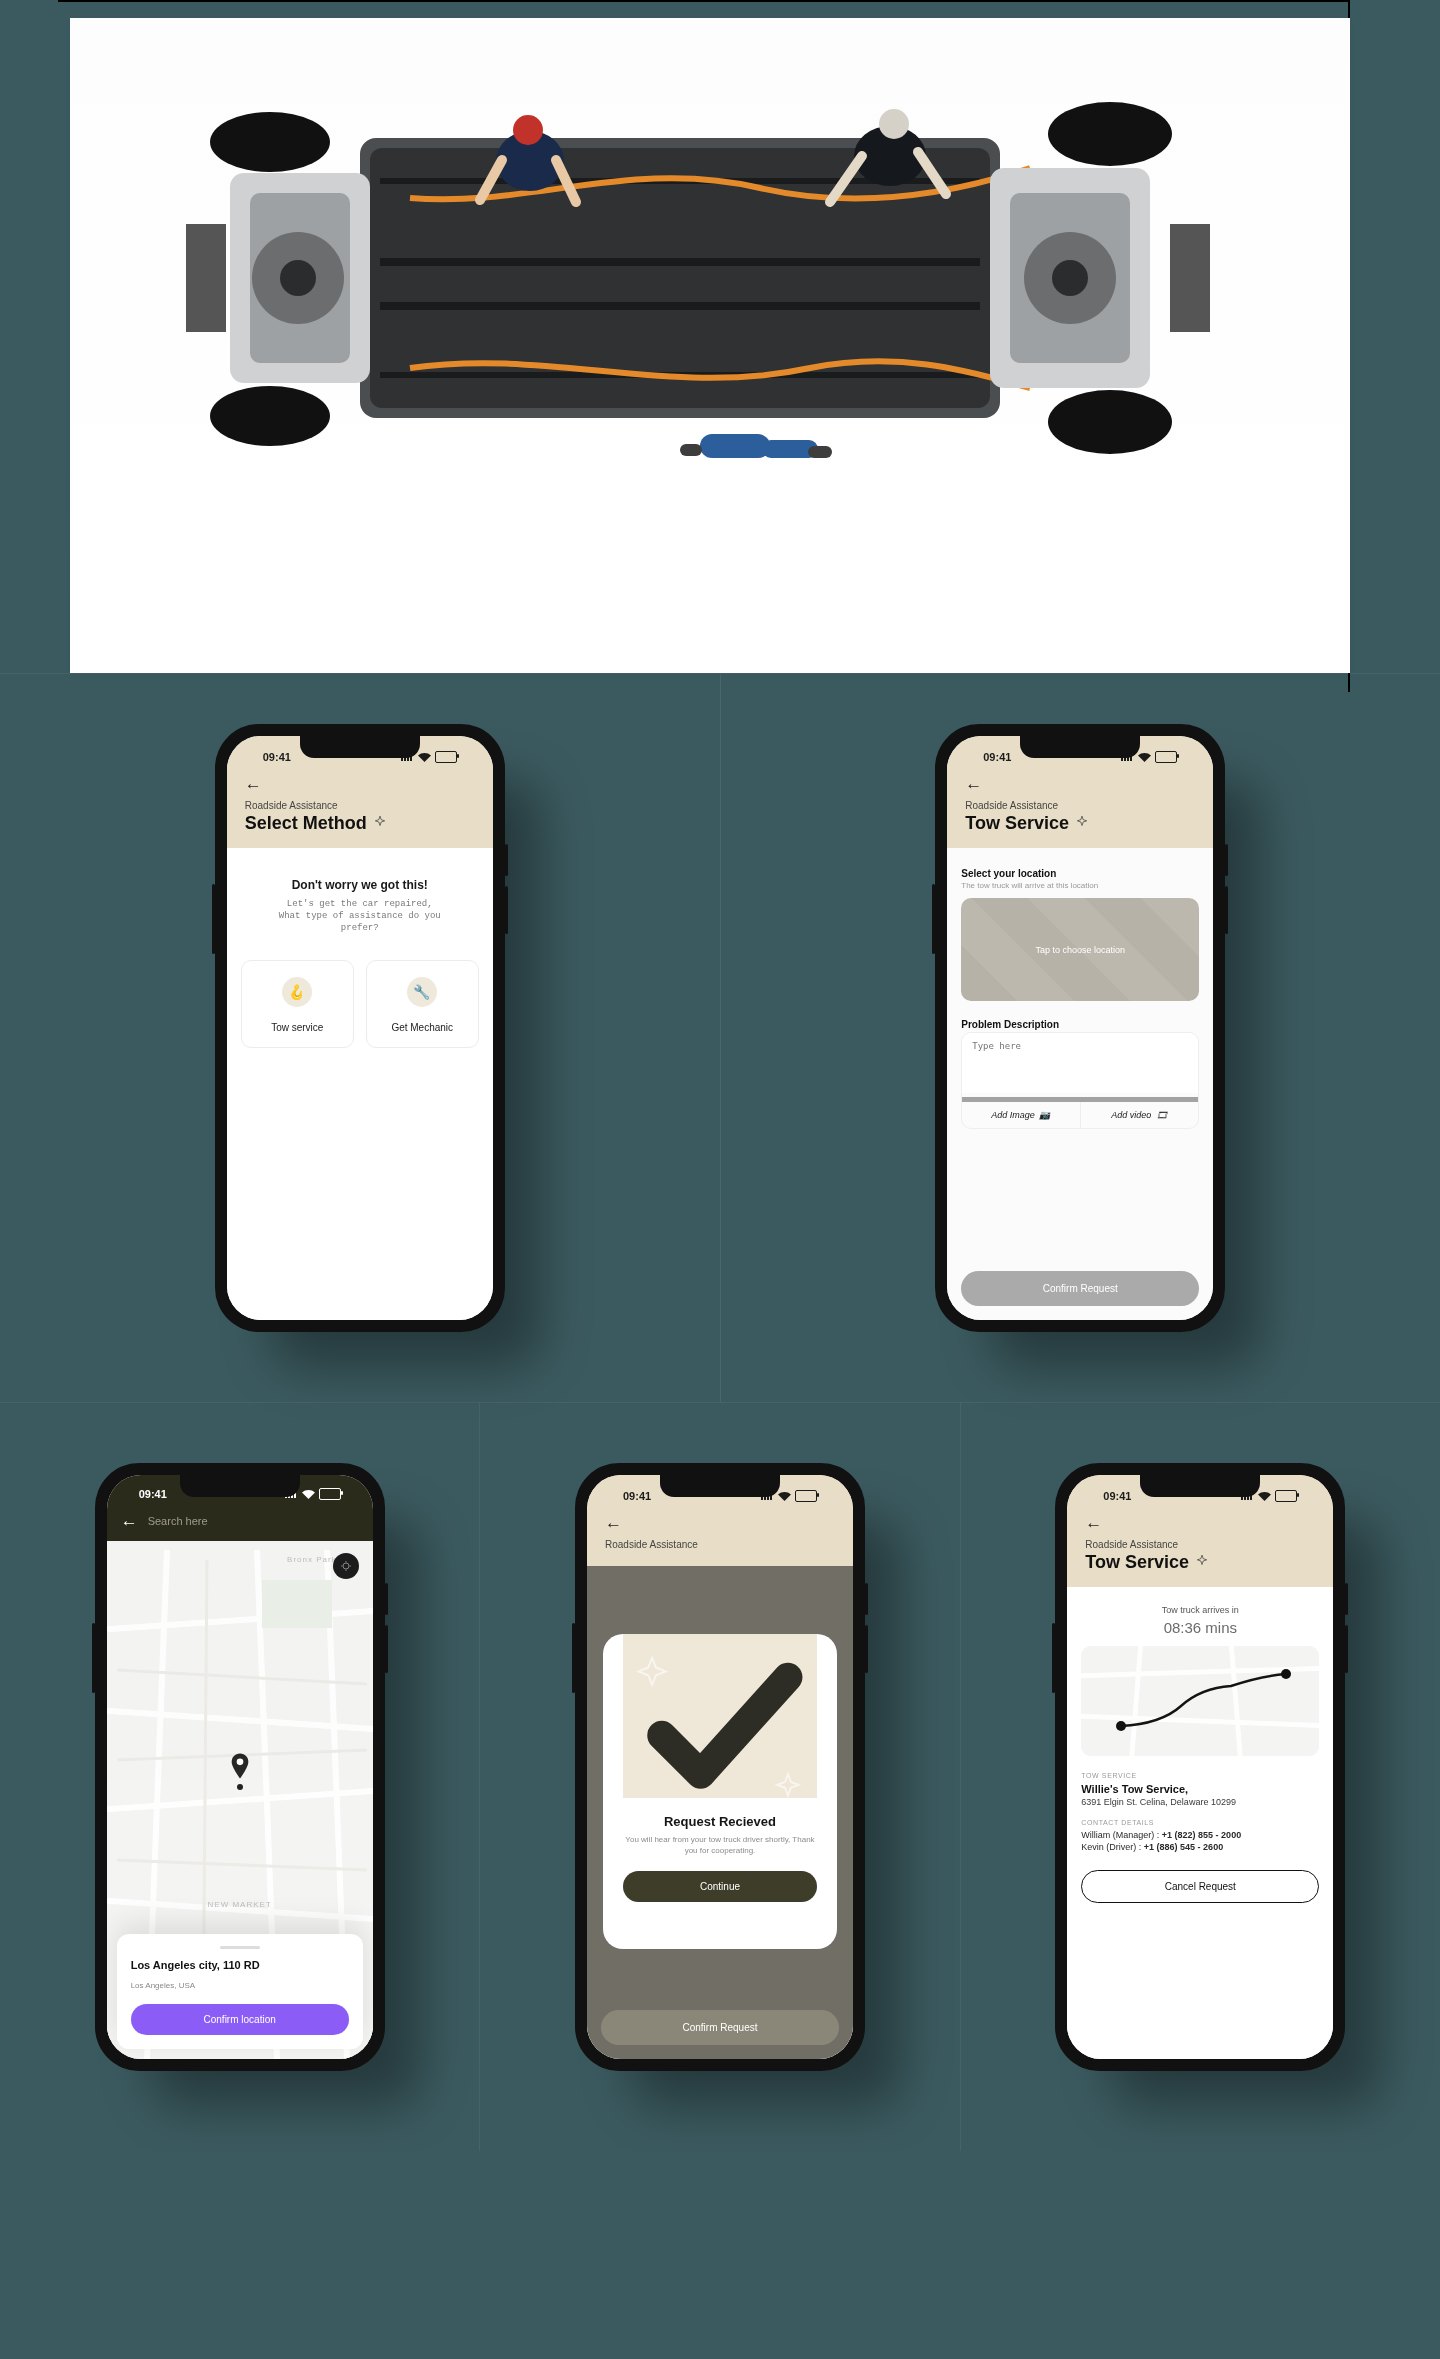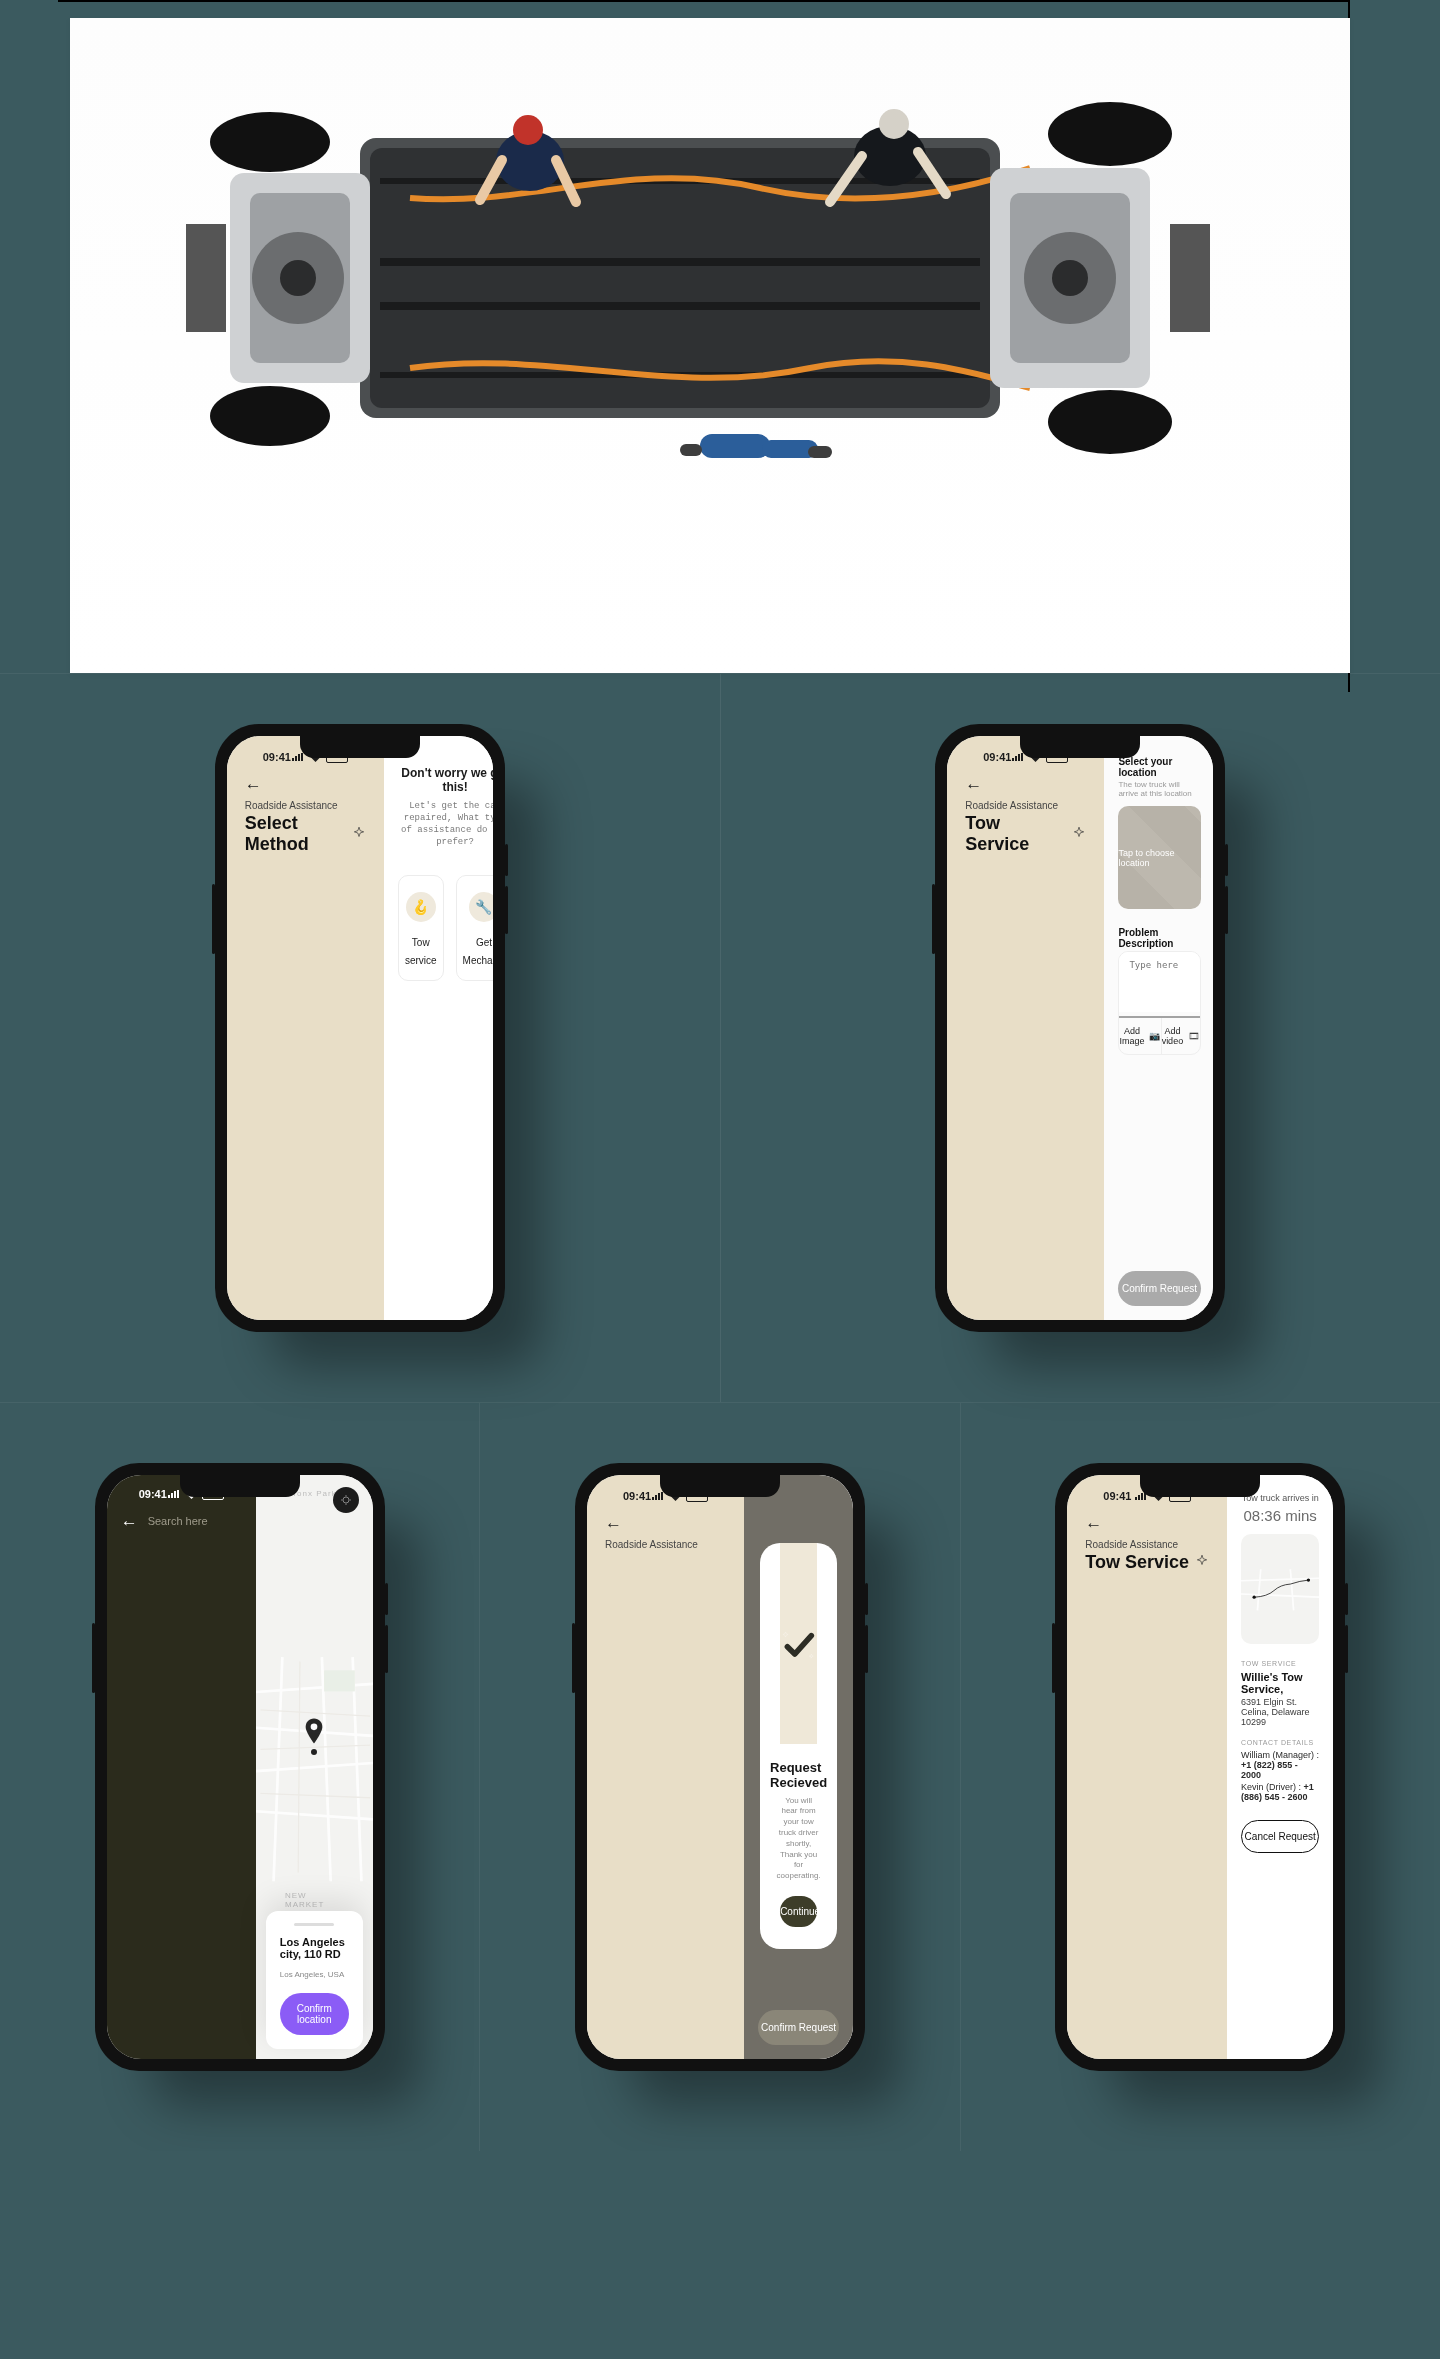--- a/index.html
+++ b/index.html
@@ -91,21 +91,21 @@
   .phone .side-btn-l  { left:-3px;  top:160px; width:3px; height:70px; }
 
   .screen {
     width: 100%;
     height: 100%;
     border-radius: 34px;
     background: #fff;
     overflow: hidden;
     position: relative;
     display: flex;
-    flex-direction: row;
+    flex-direction: column;
   }
   .notch {
     position: absolute;
     top: 0; left: 50%;
     transform: translateX(-50%);
     width: 120px; height: 22px;
     background: #111;
     border-bottom-left-radius: 14px;
     border-bottom-right-radius: 14px;
     z-index: 10;
@@ -175,21 +175,21 @@
     color:#fff;
     font-size:9px;
     display:flex; align-items:center; justify-content:center;
     margin-bottom:18px;
   }
   .problem-box { border:1px solid #eee; border-radius:10px; overflow:hidden; }
   .problem-box textarea {
     border:none; width:100%; height:60px; padding:8px 10px; box-sizing:border-box;
     font-size:9px; color:#555; resize:none; outline:none; background:#fff;
   }
-  .attach-row { display:flex; border-top:2px solid #a3a3a3;}
+  .attach-row { display:flex; border-top:5px solid #a3a3a3;font-style:italic;}
   .attach-row .att { flex:1; padding:8px 0; text-align:center; font-size:9px; color:#222; display:flex; align-items:center; justify-content:center; gap:5px;}
   .attach-row .att + .att { border-left:1px solid #eee; }
   .btn-primary {
     position:absolute; left:14px; right:14px; bottom:14px;
     background:#aaa; color:#fff; text-align:center; font-size:10px;
     padding:12px 0; border-radius:24px;
   }
   .btn-outline {
     border:1px solid #111; background:#fff; color:#111;
     text-align:center; font-size:10px; padding:10px 0; border-radius:22px;

